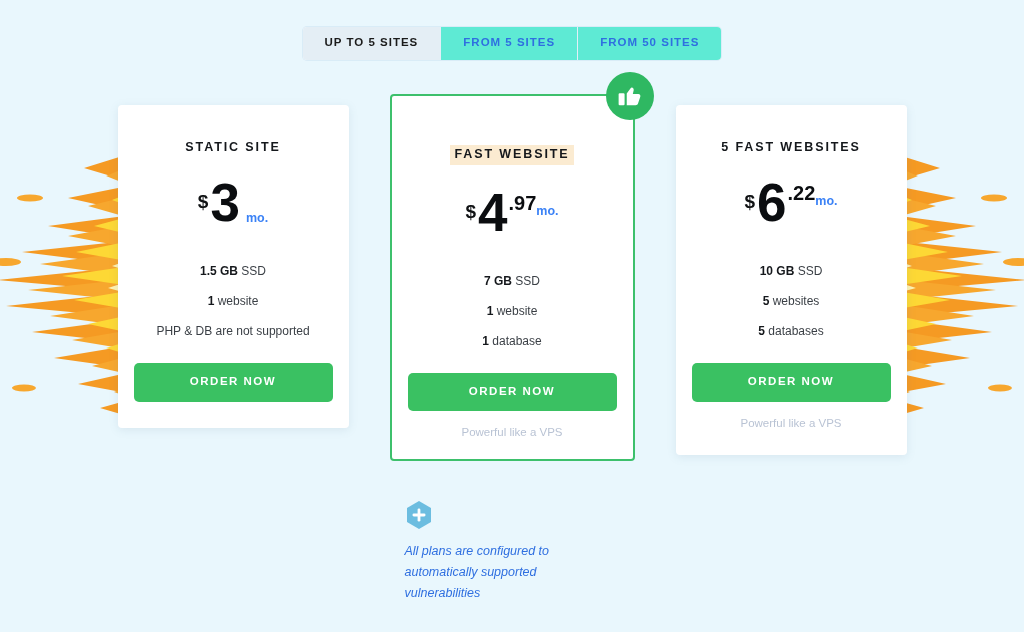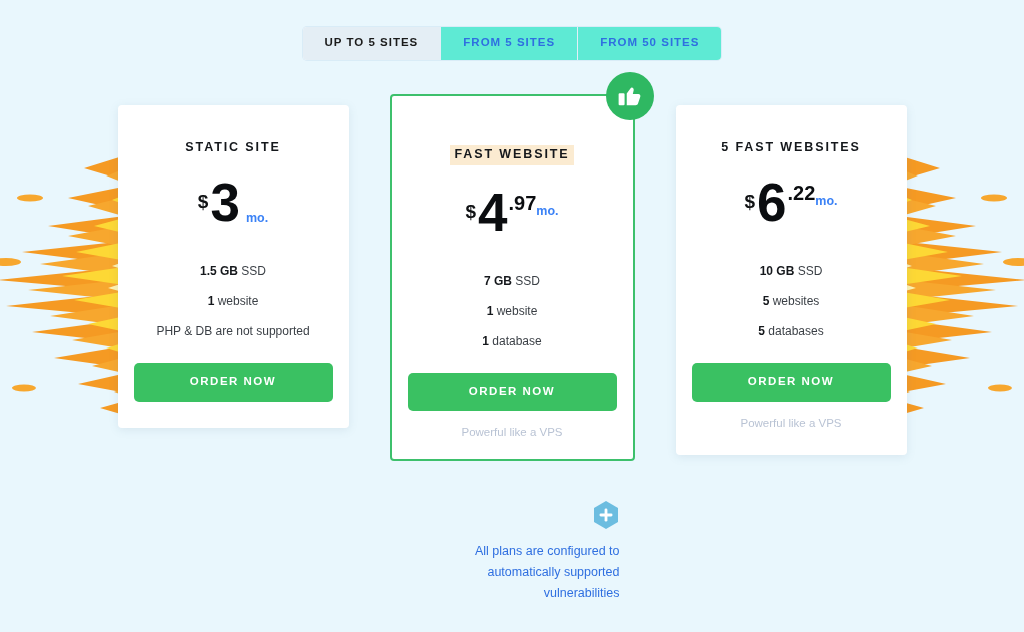--- a/index.html
+++ b/index.html
@@ -205,21 +205,21 @@
   .notes {
     position: absolute;
     top: 500px;
     left: 0;
     right: 0;
     display: flex;
     justify-content: center;
     gap: 85px;
     z-index: 4;
   }
-  .note { width: 215px; text-align: right; }
+  .note { width: 215px; text-align: left; font-style: italic; }
   .note-icon { height: 30px; margin-bottom: 11px; }
   .note-text {
     font-size: 12.5px;
     color: #2f6fe0;
     line-height: 21px;
   }
   .note-text .up {
     color: #2fb862;
     font-weight: bold;
     display: block;

